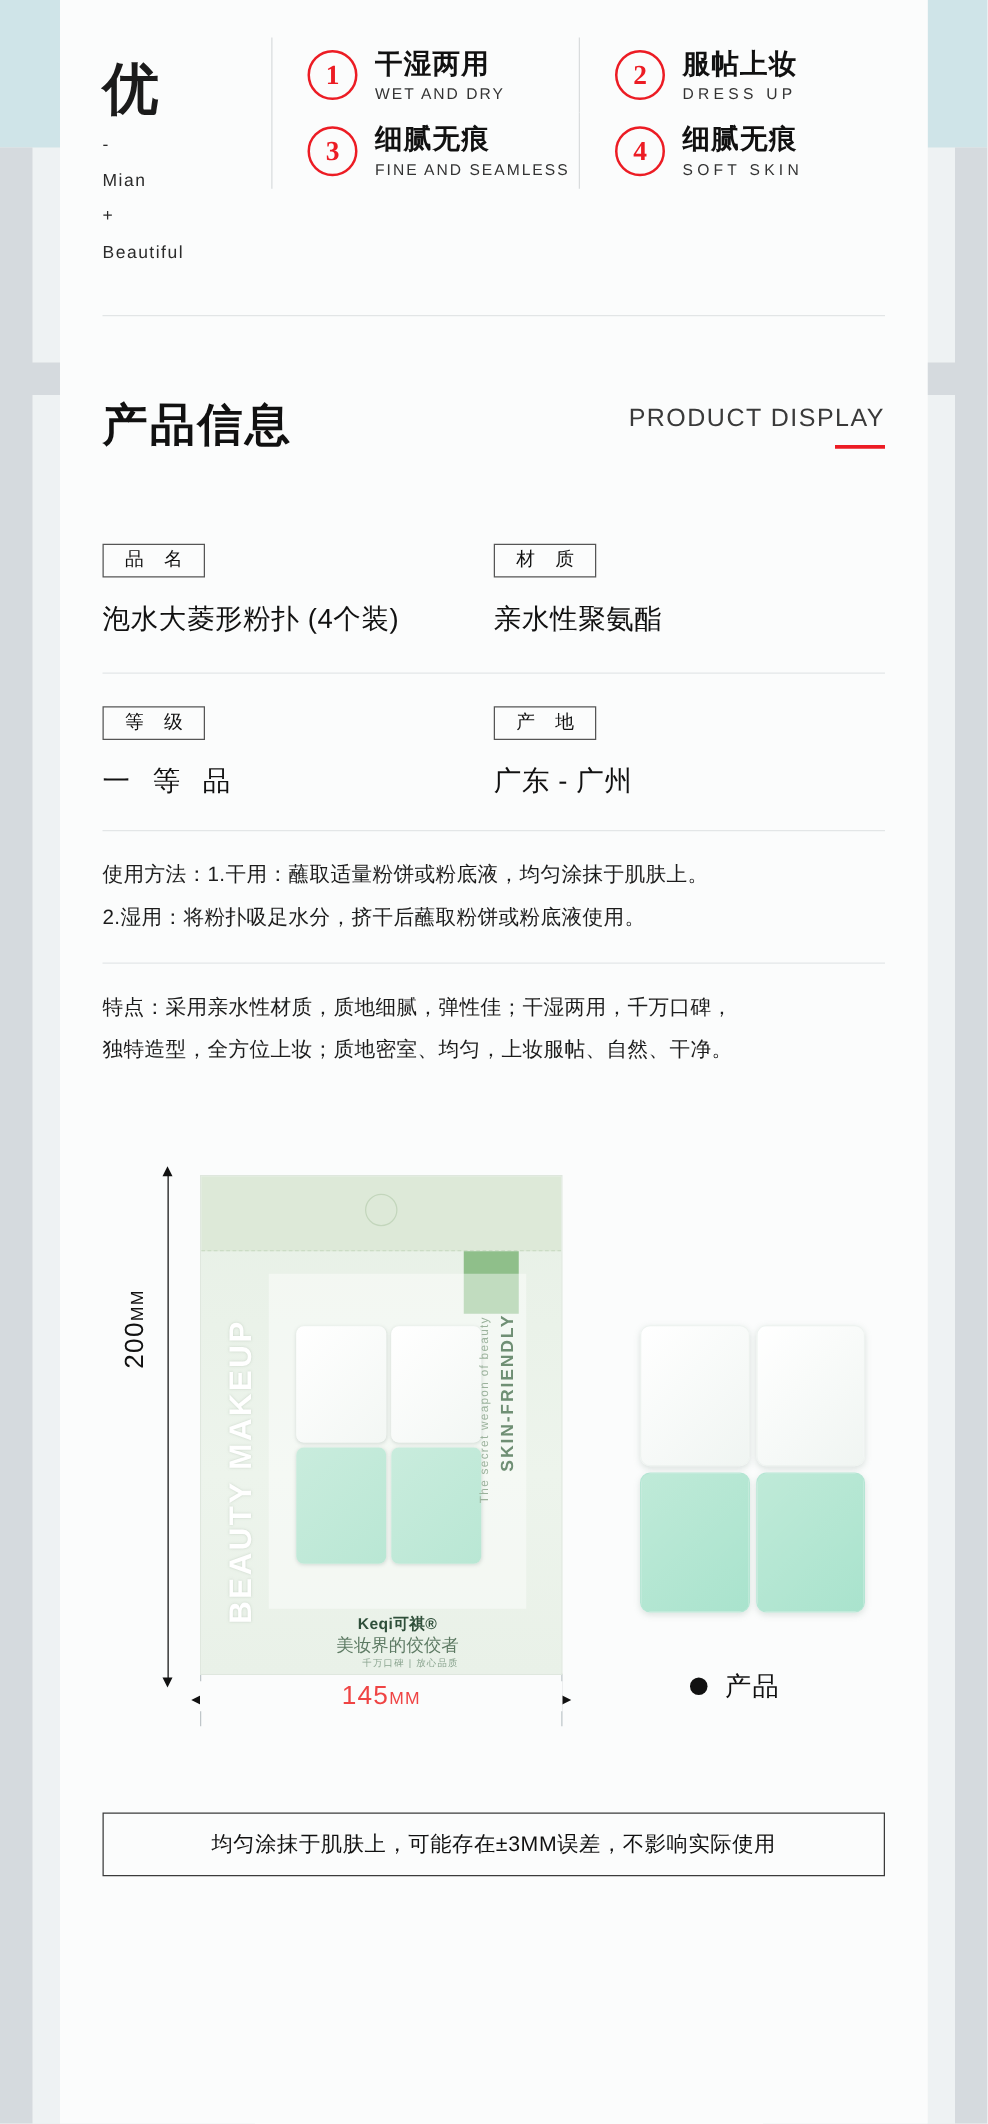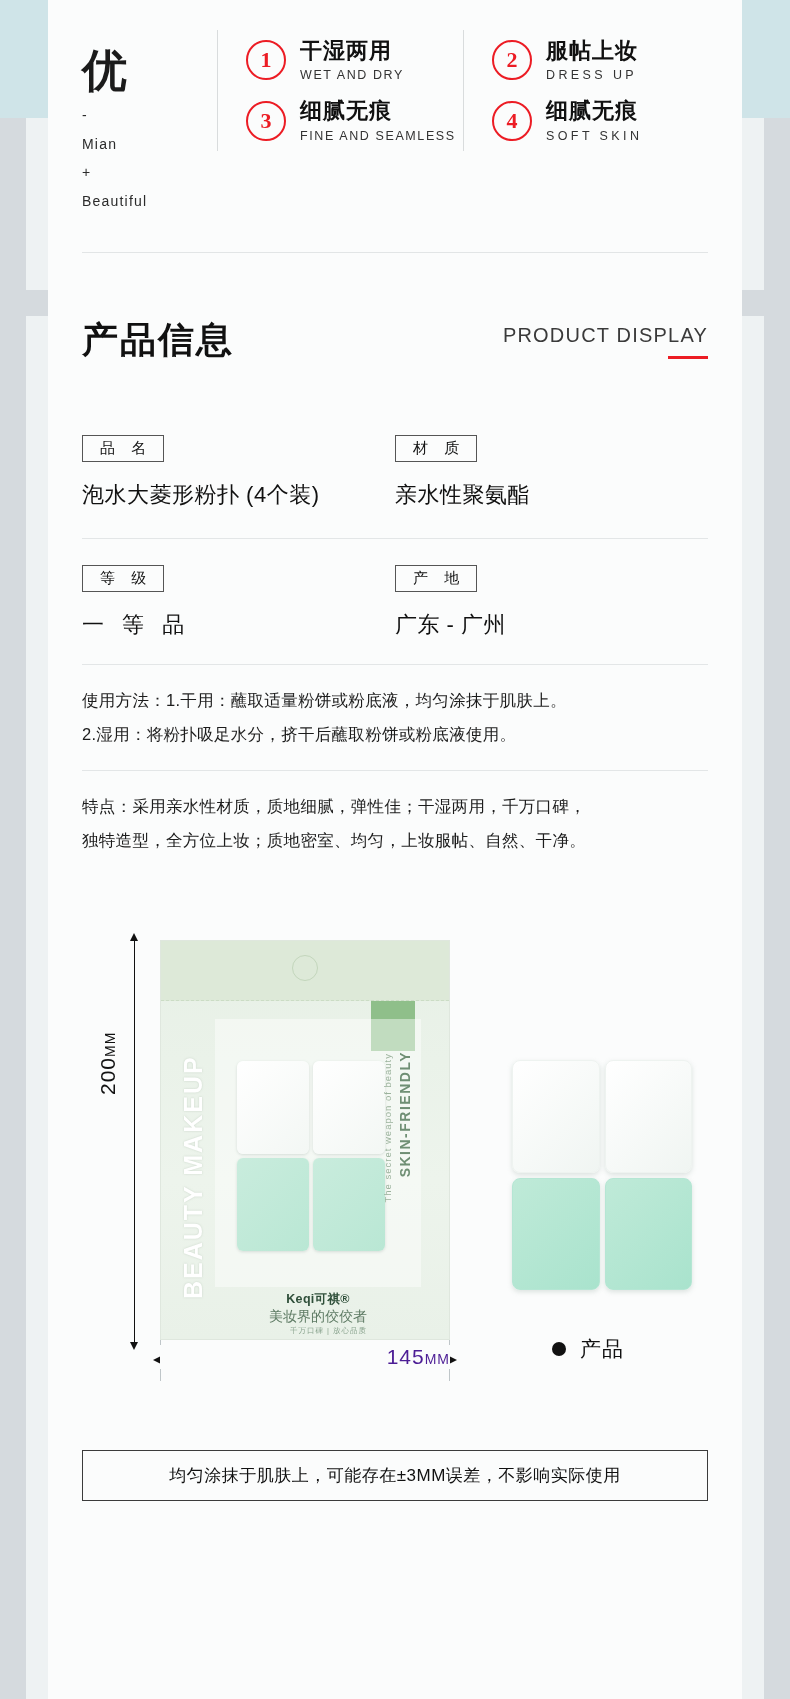--- a/index.html
+++ b/index.html
@@ -242,23 +242,23 @@
   .hline::before, .hline::after {
     content: ""; position: absolute; top: -4px;
     border-top: 4.5px solid transparent;
     border-bottom: 4.5px solid transparent;
   }
   .hline::before { left: -7px; border-right: 8px solid #111; }
   .hline::after { right: -7px; border-left: 8px solid #111; }
   .hlabel {
     position: absolute;
     left: 78px; width: 290px; top: 410px;
-    text-align: right;
+    text-align: center;
     font-size: 21px;
-    color: #4c1d95;
+    color: #ef4444;
     background: #fbfcfc;
     letter-spacing: 1px;
   }
   .hlabel .mm { font-size: 14px; }
   .tick {
     position: absolute; width: 1px; background: #bfc6c9;
   }
   .tick.t1 { left: 78px; top: 404px; height: 42px; }
   .tick.t2 { left: 367px; top: 404px; height: 42px; }
 

